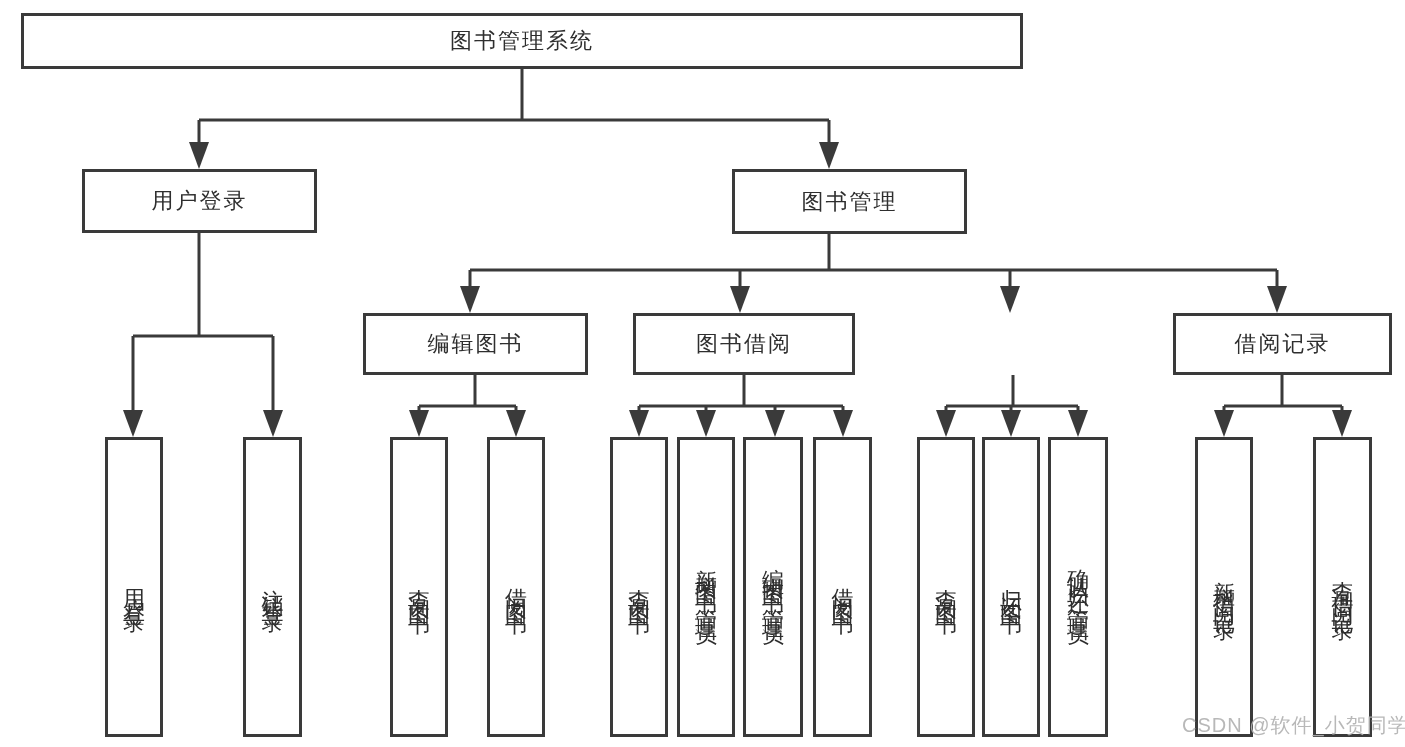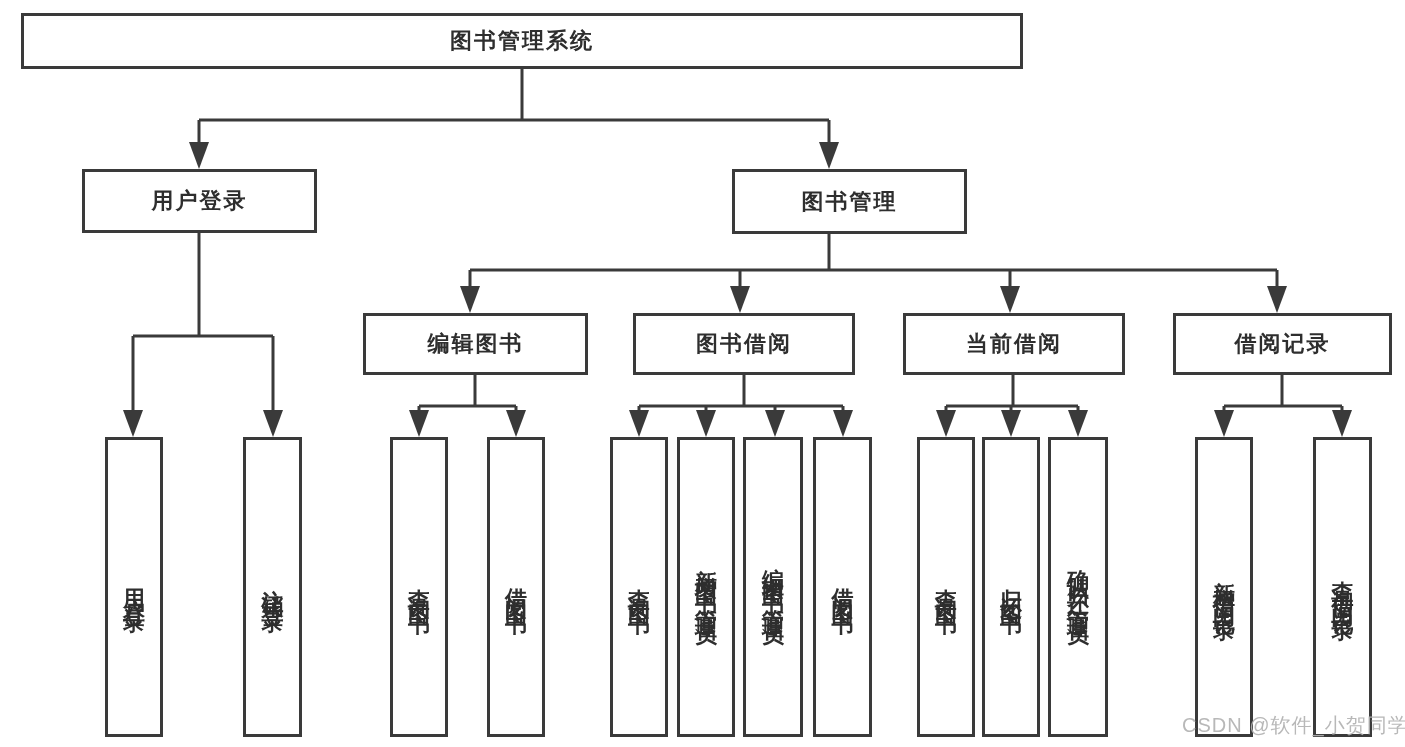--- a/index.html
+++ b/index.html
@@ -12,21 +12,20 @@
   }
   .wires{position:absolute;left:0;top:0;z-index:1;}
   .hbox,.vbox{
     position:absolute;
     box-sizing:border-box;
     background:#ffffff;
     border:3px solid #3a3a3a;
     display:flex;align-items:center;justify-content:center;
     z-index:2;
     color:#2e2e2e;
-    font-weight:bold;
   }
   .lbl{
     font-size:22px;
     letter-spacing:2px;
     white-space:nowrap;
   }
   .vlbl{
     writing-mode:vertical-rl;
     text-orientation:mixed;
     font-size:22px;
@@ -99,23 +98,20 @@
   <div class="hbox" style="left:732px;top:169px;width:235px;height:65px">
     <span class="lbl">图书管理</span>
   </div>
 
   <div class="hbox" style="left:363px;top:313px;width:225px;height:62px">
     <span class="lbl">编辑图书</span>
   </div>
   <div class="hbox" style="left:633px;top:313px;width:222px;height:62px">
     <span class="lbl">图书借阅</span>
   </div>
-  <div class="hbox" style="left:903px;top:313px;width:222px;height:62px">
-    <span class="lbl">当前借阅</span>
-  </div>
   <div class="hbox" style="left:1173px;top:313px;width:219px;height:62px">
     <span class="lbl">借阅记录</span>
   </div>
 
   <div class="vbox" style="left:105px;top:437px;width:58px;height:300px">
     <span class="vlbl">用户登录</span>
   </div>
   <div class="vbox" style="left:243px;top:437px;width:59px;height:300px">
     <span class="vlbl">注销登录</span>
   </div>

